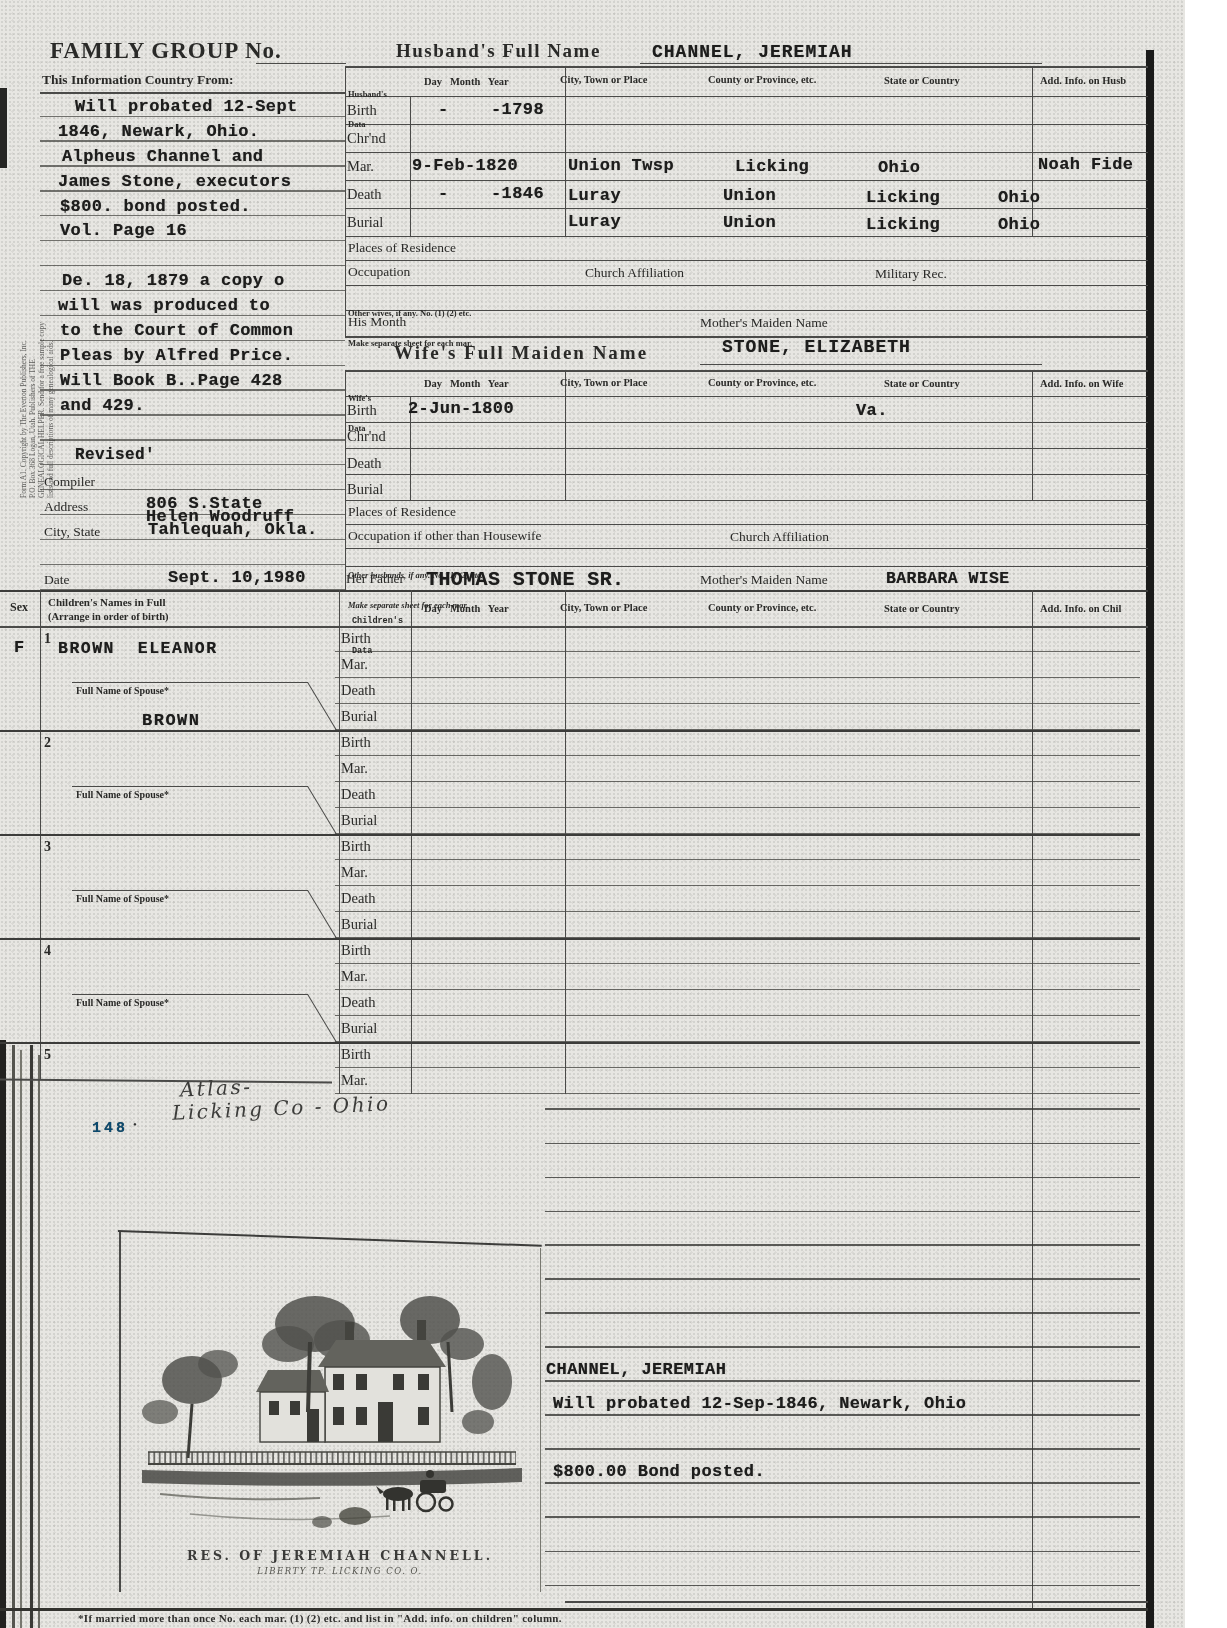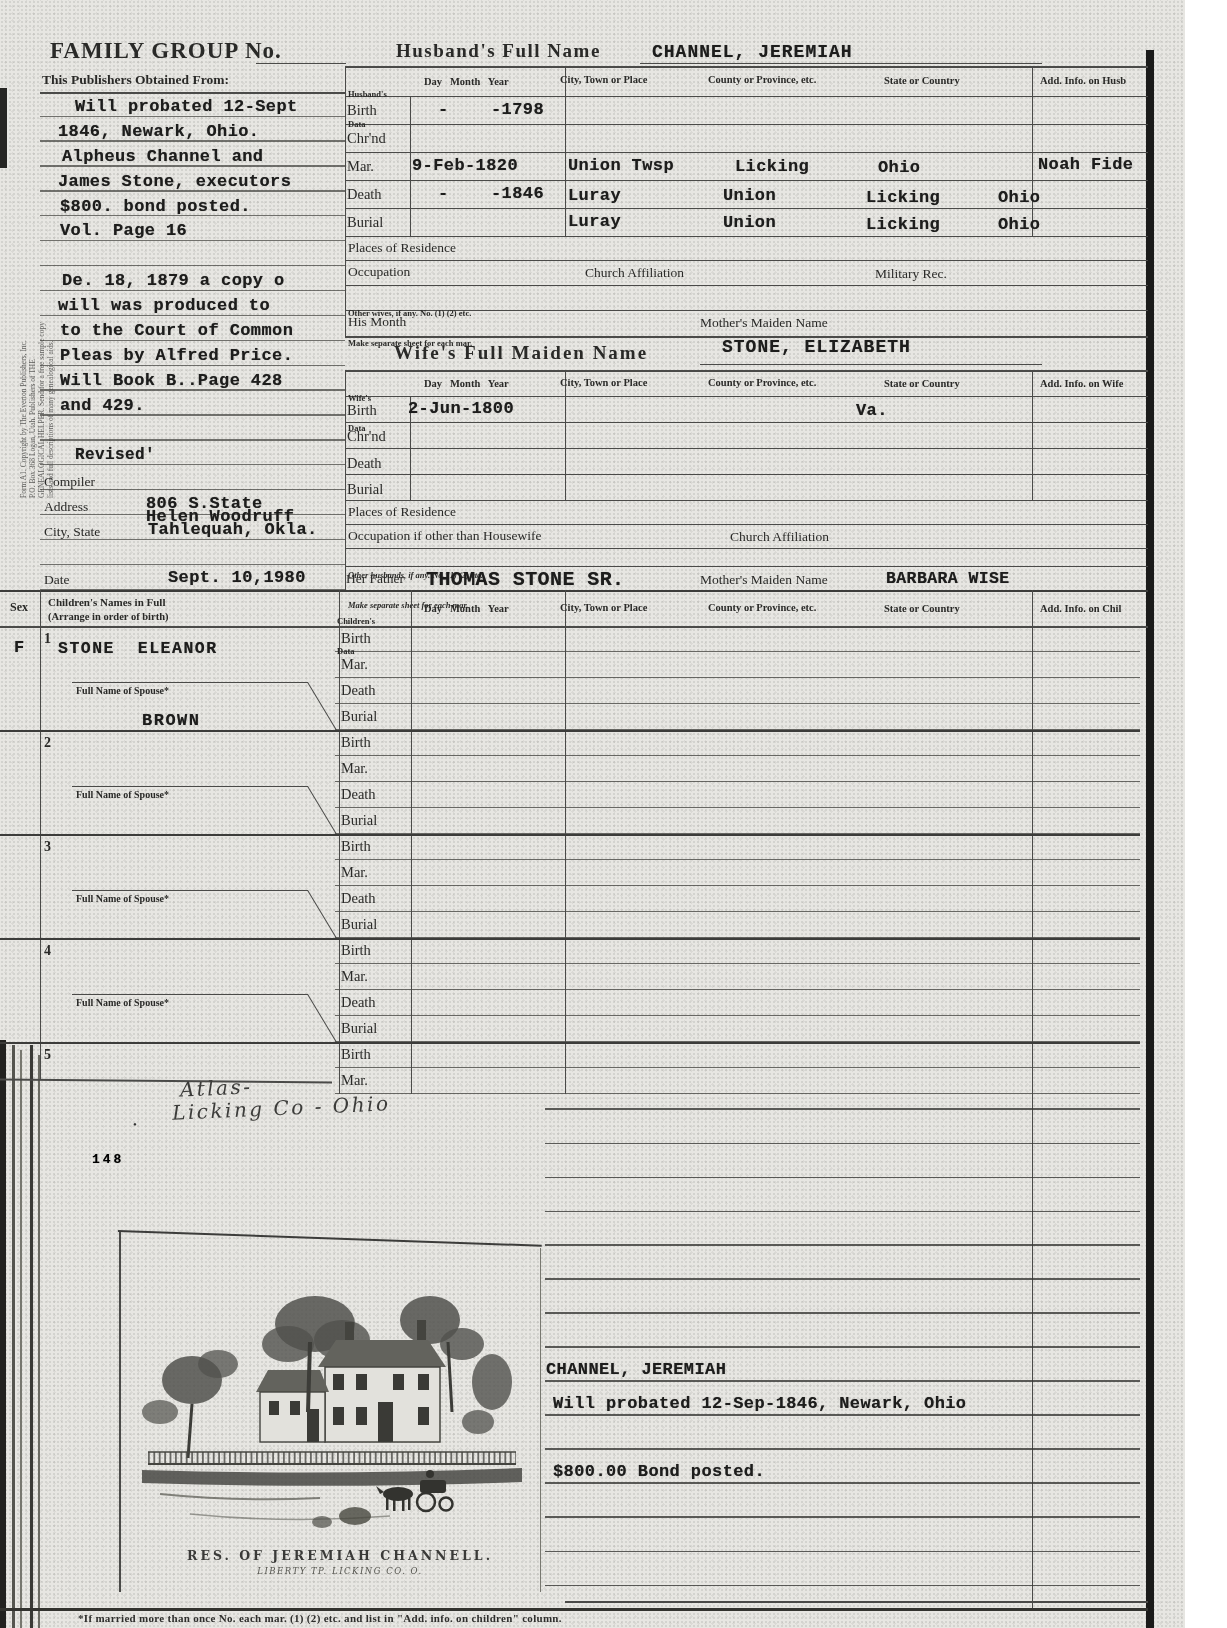--- a/index.html
+++ b/index.html
@@ -47,21 +47,21 @@
   <div class="abs" style="left:20px;top:1050px;width:2px;height:578px;background:#77776f;"></div>
   <div class="abs" style="left:30px;top:1045px;width:3px;height:583px;background:#3a3a36;"></div>
   <div class="abs" style="left:38px;top:1055px;width:2px;height:573px;background:#6a6a62;"></div>
 
   <div class="p b" style="left:50px;top:38px;font-size:23px;letter-spacing:1px;">FAMILY GROUP No.</div>
   <div class="hl" style="left:256px;top:63px;width:90px;"></div>
   <div class="p b" style="left:396px;top:40px;font-size:19px;letter-spacing:1.5px;">Husband's Full Name</div>
   <div class="t" style="left:652px;top:42px;font-size:18px;letter-spacing:1px;">CHANNEL, JEREMIAH</div>
   <div class="hl" style="left:640px;top:63px;width:402px;"></div>
 
-  <div class="p b" style="left:42px;top:72px;font-size:13.5px;">This Publishers Obtained From:</div>
+  <div class="p b" style="left:42px;top:72px;font-size:13.5px;">This Information Country From:</div>
   <div class="hl" style="left:40px;top:92px;width:305px;height:1.5px;"></div>
   <div class="band" style="left:40px;top:92px;width:305px;height:498px;
        background:repeating-linear-gradient(to bottom,transparent 0 23.6px,rgba(62,62,58,.7) 23.6px 24.9px);"></div>
 
   <div class="t" style="left:75px;top:97px;text-align:right;">Will probated 12-Sept</div>
   <div class="t" style="left:58px;top:122px;">1846, Newark, Ohio.</div>
   <div class="t" style="left:62px;top:147px;">Alpheus Channel and</div>
   <div class="t" style="left:58px;top:172px;">James Stone, executors</div>
   <div class="t" style="left:60px;top:197px;">$800. bond posted.</div>
   <div class="t" style="left:60px;top:221px;">Vol. Page 16</div>
@@ -194,33 +194,33 @@
        background:repeating-linear-gradient(to bottom,transparent 0 24.6px,rgba(62,62,58,.75) 24.6px 26px);"></div>
   <div class="vl" style="left:40px;top:590px;height:490px;"></div>
   <div class="vl" style="left:339px;top:590px;height:504px;"></div>
   <div class="vl" style="left:411px;top:590px;height:504px;"></div>
   <div class="vl" style="left:565px;top:590px;height:504px;"></div>
   <div class="vl" style="left:1032px;top:590px;height:1018px;"></div>
 
   <div class="p" style="left:10px;top:600px;font-size:12px;font-weight:700;">Sex</div>
   <div class="p b" style="left:48px;top:596px;font-size:11px;">Children's Names in Full</div>
   <div class="p b" style="left:48px;top:611px;font-size:10.5px;">(Arrange in order of birth)</div>
-  <div class="p sm" style="left:337px;top:596px;">
+  <div class="p sm" style="left:352px;top:596px;font-family:Liberation Mono, monospace;">
     <div>Children's</div>
     <div>Data</div>
   </div>
   <div class="p hdr" style="left:424px;top:603px;">Day   Month   Year</div>
   <div class="p hdr" style="left:560px;top:602px;">City, Town or Place</div>
   <div class="p hdr" style="left:708px;top:602px;">County or Province, etc.</div>
   <div class="p hdr" style="left:884px;top:603px;">State or Country</div>
   <div class="p hdr" style="left:1040px;top:603px;width:104px;overflow:hidden;">Add. Info. on Chil</div>
 
   <div class="p b" style="left:44px;top:631px;font-size:14px;">1</div>
   <div class="t" style="left:14px;top:638px;">F</div>
-  <div class="t" style="left:58px;top:639px;font-size:16.5px;letter-spacing:1.5px;">STONE  ELEANOR</div>
+  <div class="t" style="left:58px;top:639px;font-size:16.5px;letter-spacing:1.5px;">BROWN  ELEANOR</div>
   <div class="p rowlbl" style="left:341px;top:630px;">Birth</div>
   <div class="p rowlbl" style="left:341px;top:656px;">Mar.</div>
   <div class="p rowlbl" style="left:341px;top:682px;">Death</div>
   <div class="p rowlbl" style="left:341px;top:708px;">Burial</div>
   <div class="hl" style="left:72px;top:682px;width:236px;height:1.4px;"></div>
   <div class="diag" style="left:308px;top:682px;"></div>
   <div class="p b" style="left:76px;top:685px;font-size:10px;">Full Name of Spouse*</div>
   <div class="t" style="left:142px;top:711px;letter-spacing:1.5px;">BROWN</div>
   <div class="hl" style="left:0;top:730px;width:1140px;height:2px;background:#3c3c3a;"></div>
 
@@ -254,21 +254,21 @@
   <div class="p b" style="left:76px;top:997px;font-size:10px;">Full Name of Spouse*</div>
   <div class="hl" style="left:0;top:1042px;width:1140px;height:2px;background:#3c3c3a;"></div>
 
   <div class="p b" style="left:44px;top:1047px;font-size:14px;">5</div>
   <div class="p rowlbl" style="left:341px;top:1046px;">Birth</div>
   <div class="p rowlbl" style="left:341px;top:1072px;">Mar.</div>
   <div class="hl" style="left:0;top:1080px;width:332px;height:1.6px;transform:rotate(.5deg);"></div>
 
   <div class="hand" style="left:180px;top:1076px;font-size:20px;">Atlas-</div>
   <div class="hand" style="left:172px;top:1096px;font-size:20px;">Licking Co - Ohio</div>
-  <div class="t" style="left:92px;top:1120px;font-size:13px;color:#000000;letter-spacing:3px;margin-top:32px;">148</div>
+  <div class="t" style="left:92px;top:1120px;font-size:15px;color:#0c4a6e;letter-spacing:3px;">148</div>
   <div class="p" style="left:133px;top:1118px;font-size:11px;color:#333;">•</div>
 
   <div class="band" style="left:545px;top:1076px;width:595px;height:530px;
        background:repeating-linear-gradient(to bottom,transparent 0 32.5px,rgba(55,55,52,.8) 32.5px 34px);"></div>
 
   <div class="t" style="left:546px;top:1360px;">CHANNEL, JEREMIAH</div>
   <div class="t" style="left:553px;top:1394px;">Will probated 12-Sep-1846, Newark, Ohio</div>
   <div class="t" style="left:553px;top:1462px;">$800.00 Bond posted.</div>
 
   <div class="abs" style="left:118px;top:1230px;width:424px;height:2px;background:#3c3c3a;transform-origin:0 0;transform:rotate(2deg);"></div>

